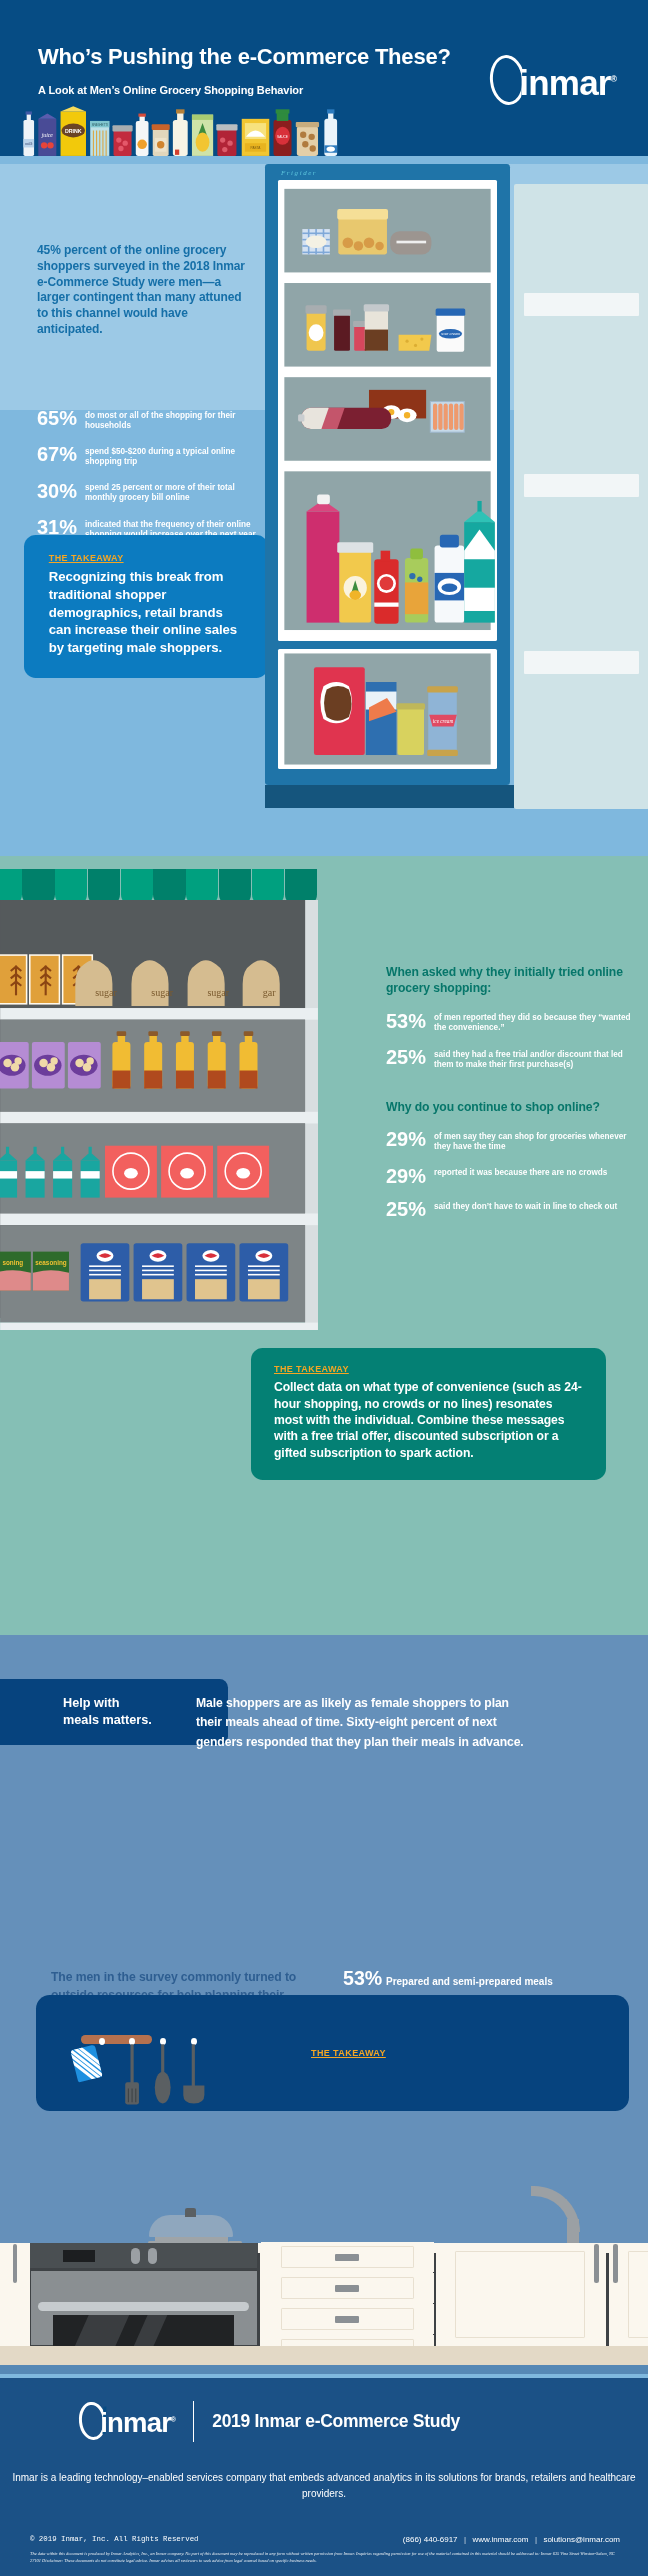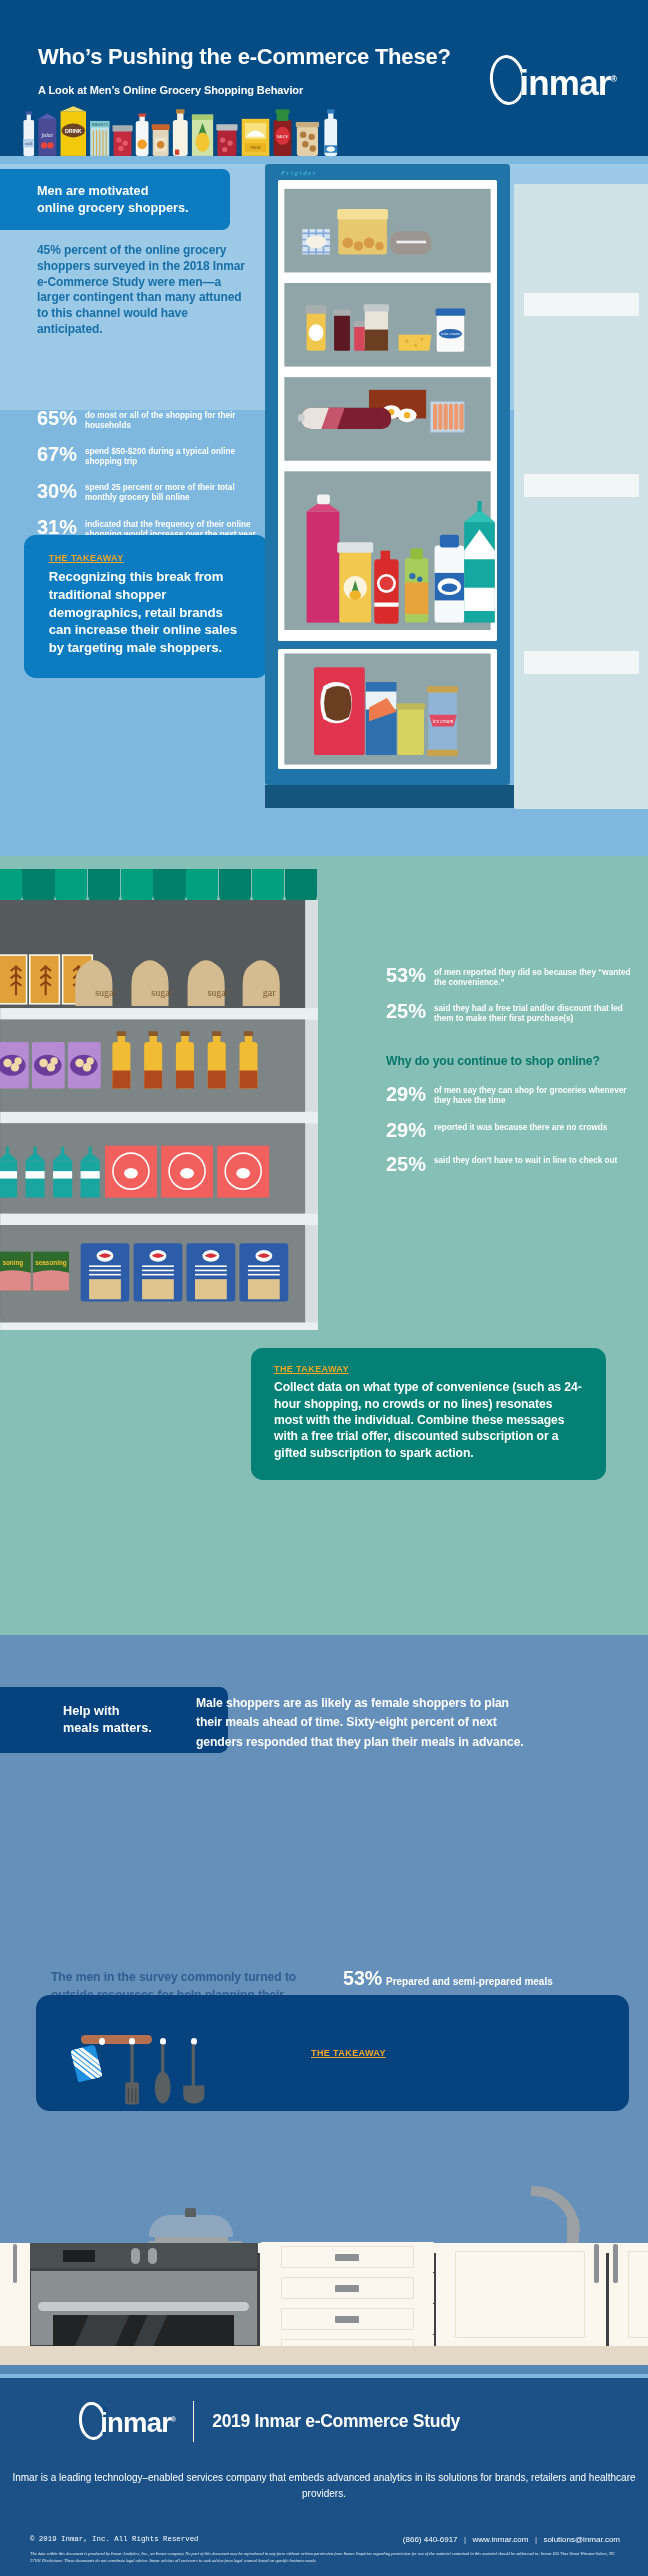--- a/index.html
+++ b/index.html
@@ -95,21 +95,21 @@
   .store { position:absolute; left:0; top:12.7px; width:339px; height:477px; }
   .awning { position:absolute; left:-10.6px; top:0; width:328px; height:37px; display:flex; }
   .awning span { flex:1 1 0; background:#00A07F; border-radius:0 0 11.7px 11.7px; margin-right:0.5px; }
   .awning span:nth-child(even){ background:#00806A; }
   .store-back { position:absolute; left:0; top:31px; width:305px; height:418px; background:#555a5c; }
   .store-post { position:absolute; left:305px; top:31px; width:12.7px; height:430px; background:#D8DEE0; }
 
   
   .sec3 { position:relative; width:648px; height:739px; background:#6590BA; overflow:hidden; }
   .sec3-title {
-    position:absolute; left:0; top:52px; width:228px; background:#06437E;
+    position:absolute; left:0; top:44px; width:228px; background:#06437E;
     border-radius:0 8.5px 8.5px 0; padding:16px 19px 16px 63px;
   }
   .sec3-title .t { font-size:12.7px; font-weight:bold; color:#fff; line-height:1.32; }
   .sec3-lead {
     position:absolute; left:196px; top:59px; width:333px;
     font-size:12.2px; font-weight:bold; color:#ffffff; line-height:1.58; letter-spacing:-0.1px;
   }
   .sec3-sub {
     position:absolute; left:51px; top:333px; width:260px;
     font-size:12.2px; font-weight:bold; color:#2E5E91; line-height:1.5; letter-spacing:-0.1px;
@@ -283,24 +283,20 @@
         <rect x="584" y="76" width="24" height="14" fill="#2C7BBF"></rect>
         <ellipse cx="596" cy="83" rx="8" ry="5" fill="#FFFFFF"></ellipse>
       </svg>
     </div>
     <div class="hdr-floor"></div>
   </div>
 
   <div class="sec1">
     <div class="bandA"></div>
 
-    <div class="sec1-title">
-      <div class="t" style="white-space:pre-line">Men are motivated
-online grocery shoppers.</div>
-    </div>
 
     <div class="sec1-lead">45% percent of the online grocery shoppers surveyed in the 2018 Inmar e-Commerce Study were men—a larger contingent than many attuned to this channel would have anticipated.</div>
 
     <div class="sec1-stats">
       <div class="stat-row">
         <div class="stat-num">65%</div>
         <div class="stat-txt">do most or all of the shopping for their households</div>
       </div>
       <div class="stat-row">
         <div class="stat-num">67%</div>
@@ -640,20 +636,21 @@
               <rect x="16" y="706" width="60" height="3" fill="#FFFFFF"></rect>
             <rect x="16" y="716" width="60" height="38" fill="#E0C48E"></rect>
           </g>
         </g>
         <rect x="0" y="798" width="600" height="22" fill="#EAEFF1"></rect>
       </svg>
     </div>
 
 
     <div class="sec2-col">
+      <div class="sec2-q">When asked why they initially tried online grocery shopping:</div>
 
       <div class="stat-row">
         <div class="stat-num">53%</div>
         <div class="stat-txt">of men reported they did so because they “wanted the convenience.”</div>
       </div>
       <div class="stat-row" style="margin-bottom:30px">
         <div class="stat-num">25%</div>
         <div class="stat-txt">said they had a free trial and/or discount that led them to make their first purchase(s)</div>
       </div>
 

